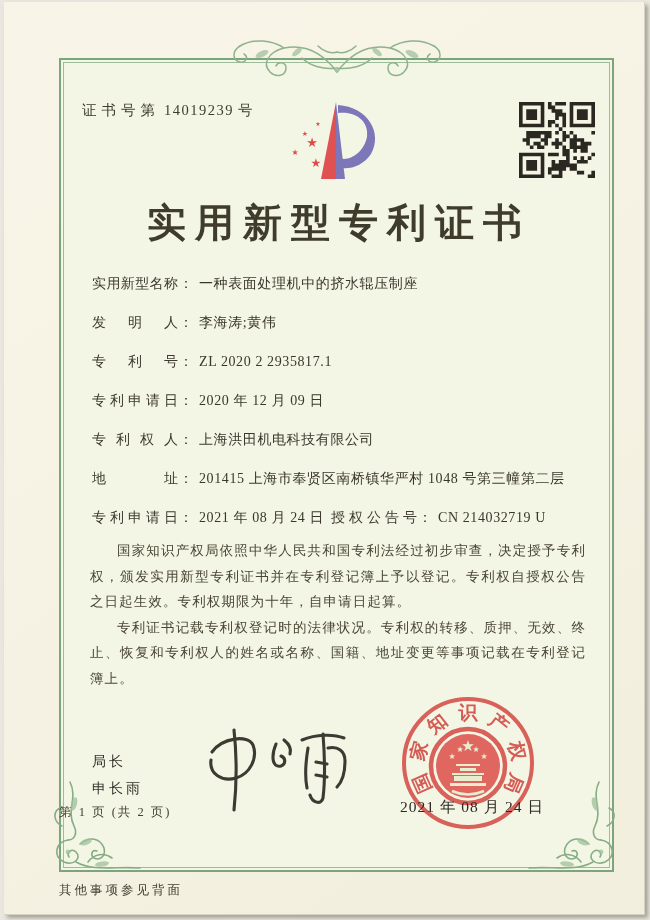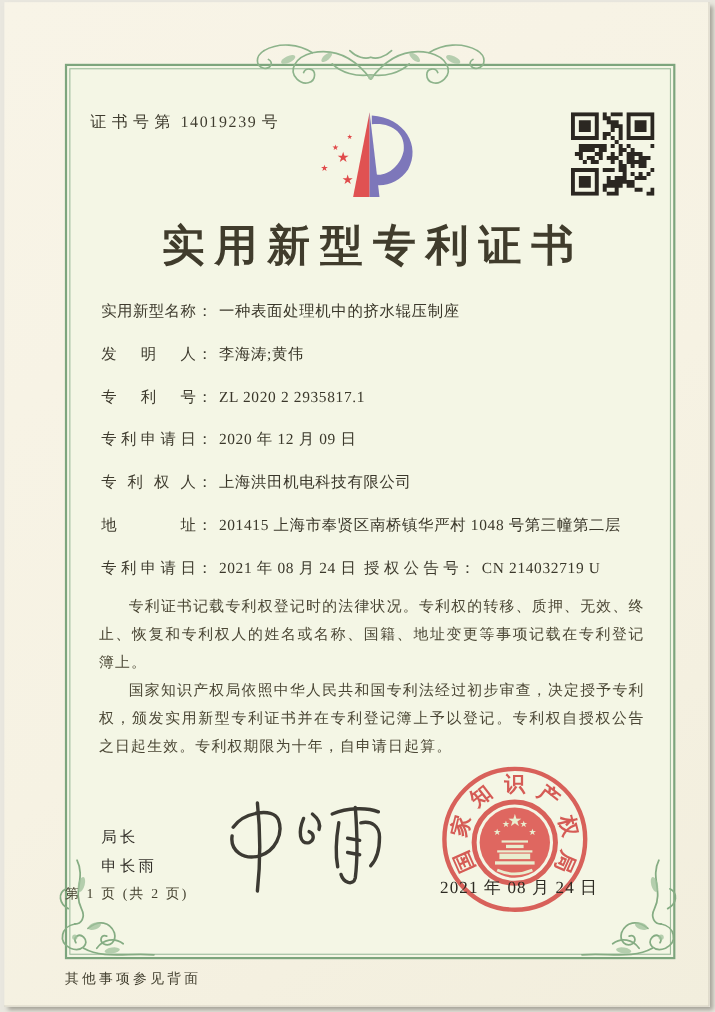--- a/index.html
+++ b/index.html
@@ -131,22 +131,22 @@
         <span class="fvalue">2021 年 08 月 24 日</span>
         <span class="pair2">
           <span class="flabel">授权公告号</span>
             <span class="fcolon">：</span>
           <span class="fvalue">CN 214032719 U</span>
         </span>
       </div>
     </div>
 
     <div class="abs paras">
+      <p>国家知识产权局依照中华人民共和国专利法经过初步审查，决定授予专利权，颁发实用新型专利证书并在专利登记簿上予以登记。专利权自授权公告之日起生效。专利权期限为十年，自申请日起算。</p>
       <p>专利证书记载专利权登记时的法律状况。专利权的转移、质押、无效、终止、恢复和专利权人的姓名或名称、国籍、地址变更等事项记载在专利登记簿上。</p>
-      <p>国家知识产权局依照中华人民共和国专利法经过初步审查，决定授予专利权，颁发实用新型专利证书并在专利登记簿上予以登记。专利权自授权公告之日起生效。专利权期限为十年，自申请日起算。</p>
     </div>
 
     <div class="abs sig-block">
       <div>局长</div>
       <div>申长雨</div>
     </div>
 
     <svg class="abs" style="left:192px;top:718px" width="160" height="96" viewBox="0 0 160 96">
       <g stroke="#2d2b24" stroke-width="3.1" fill="none" stroke-linecap="round" stroke-linejoin="round" opacity=".92">
         <path d="M16,32 C26,18 52,14 57,25 C62,38 54,54 40,58 C26,62 13,54 15,40"></path>

